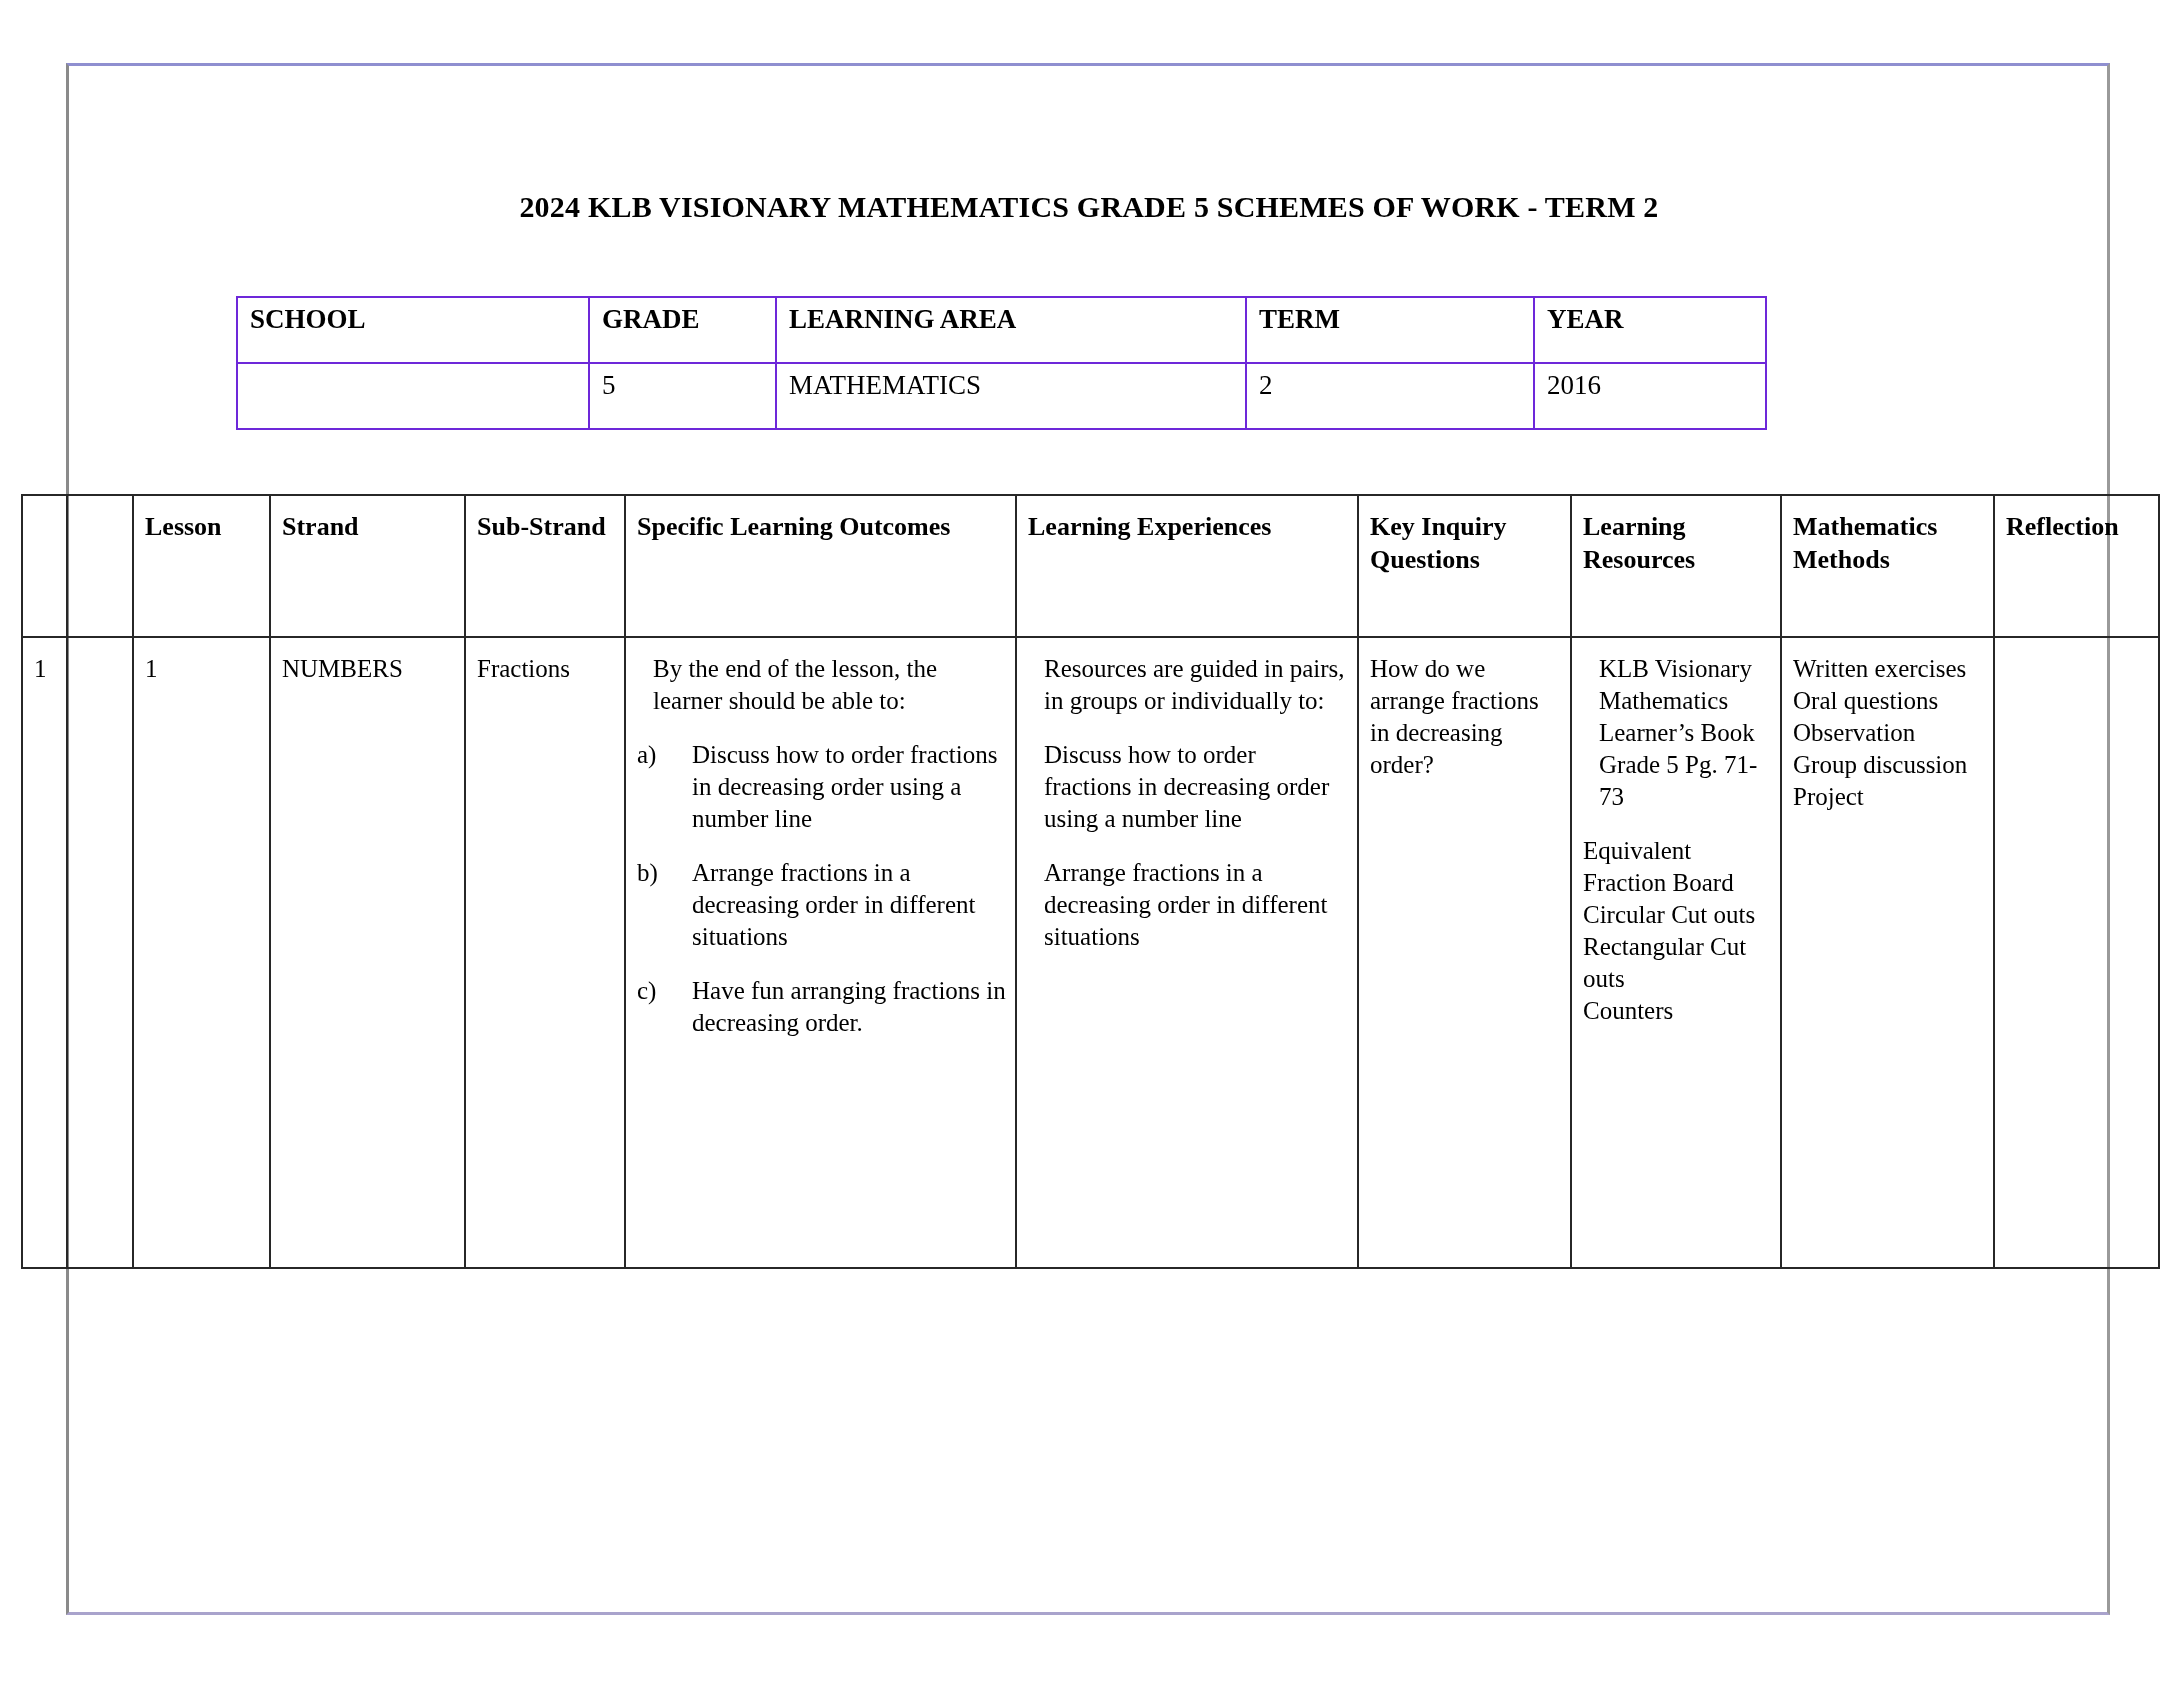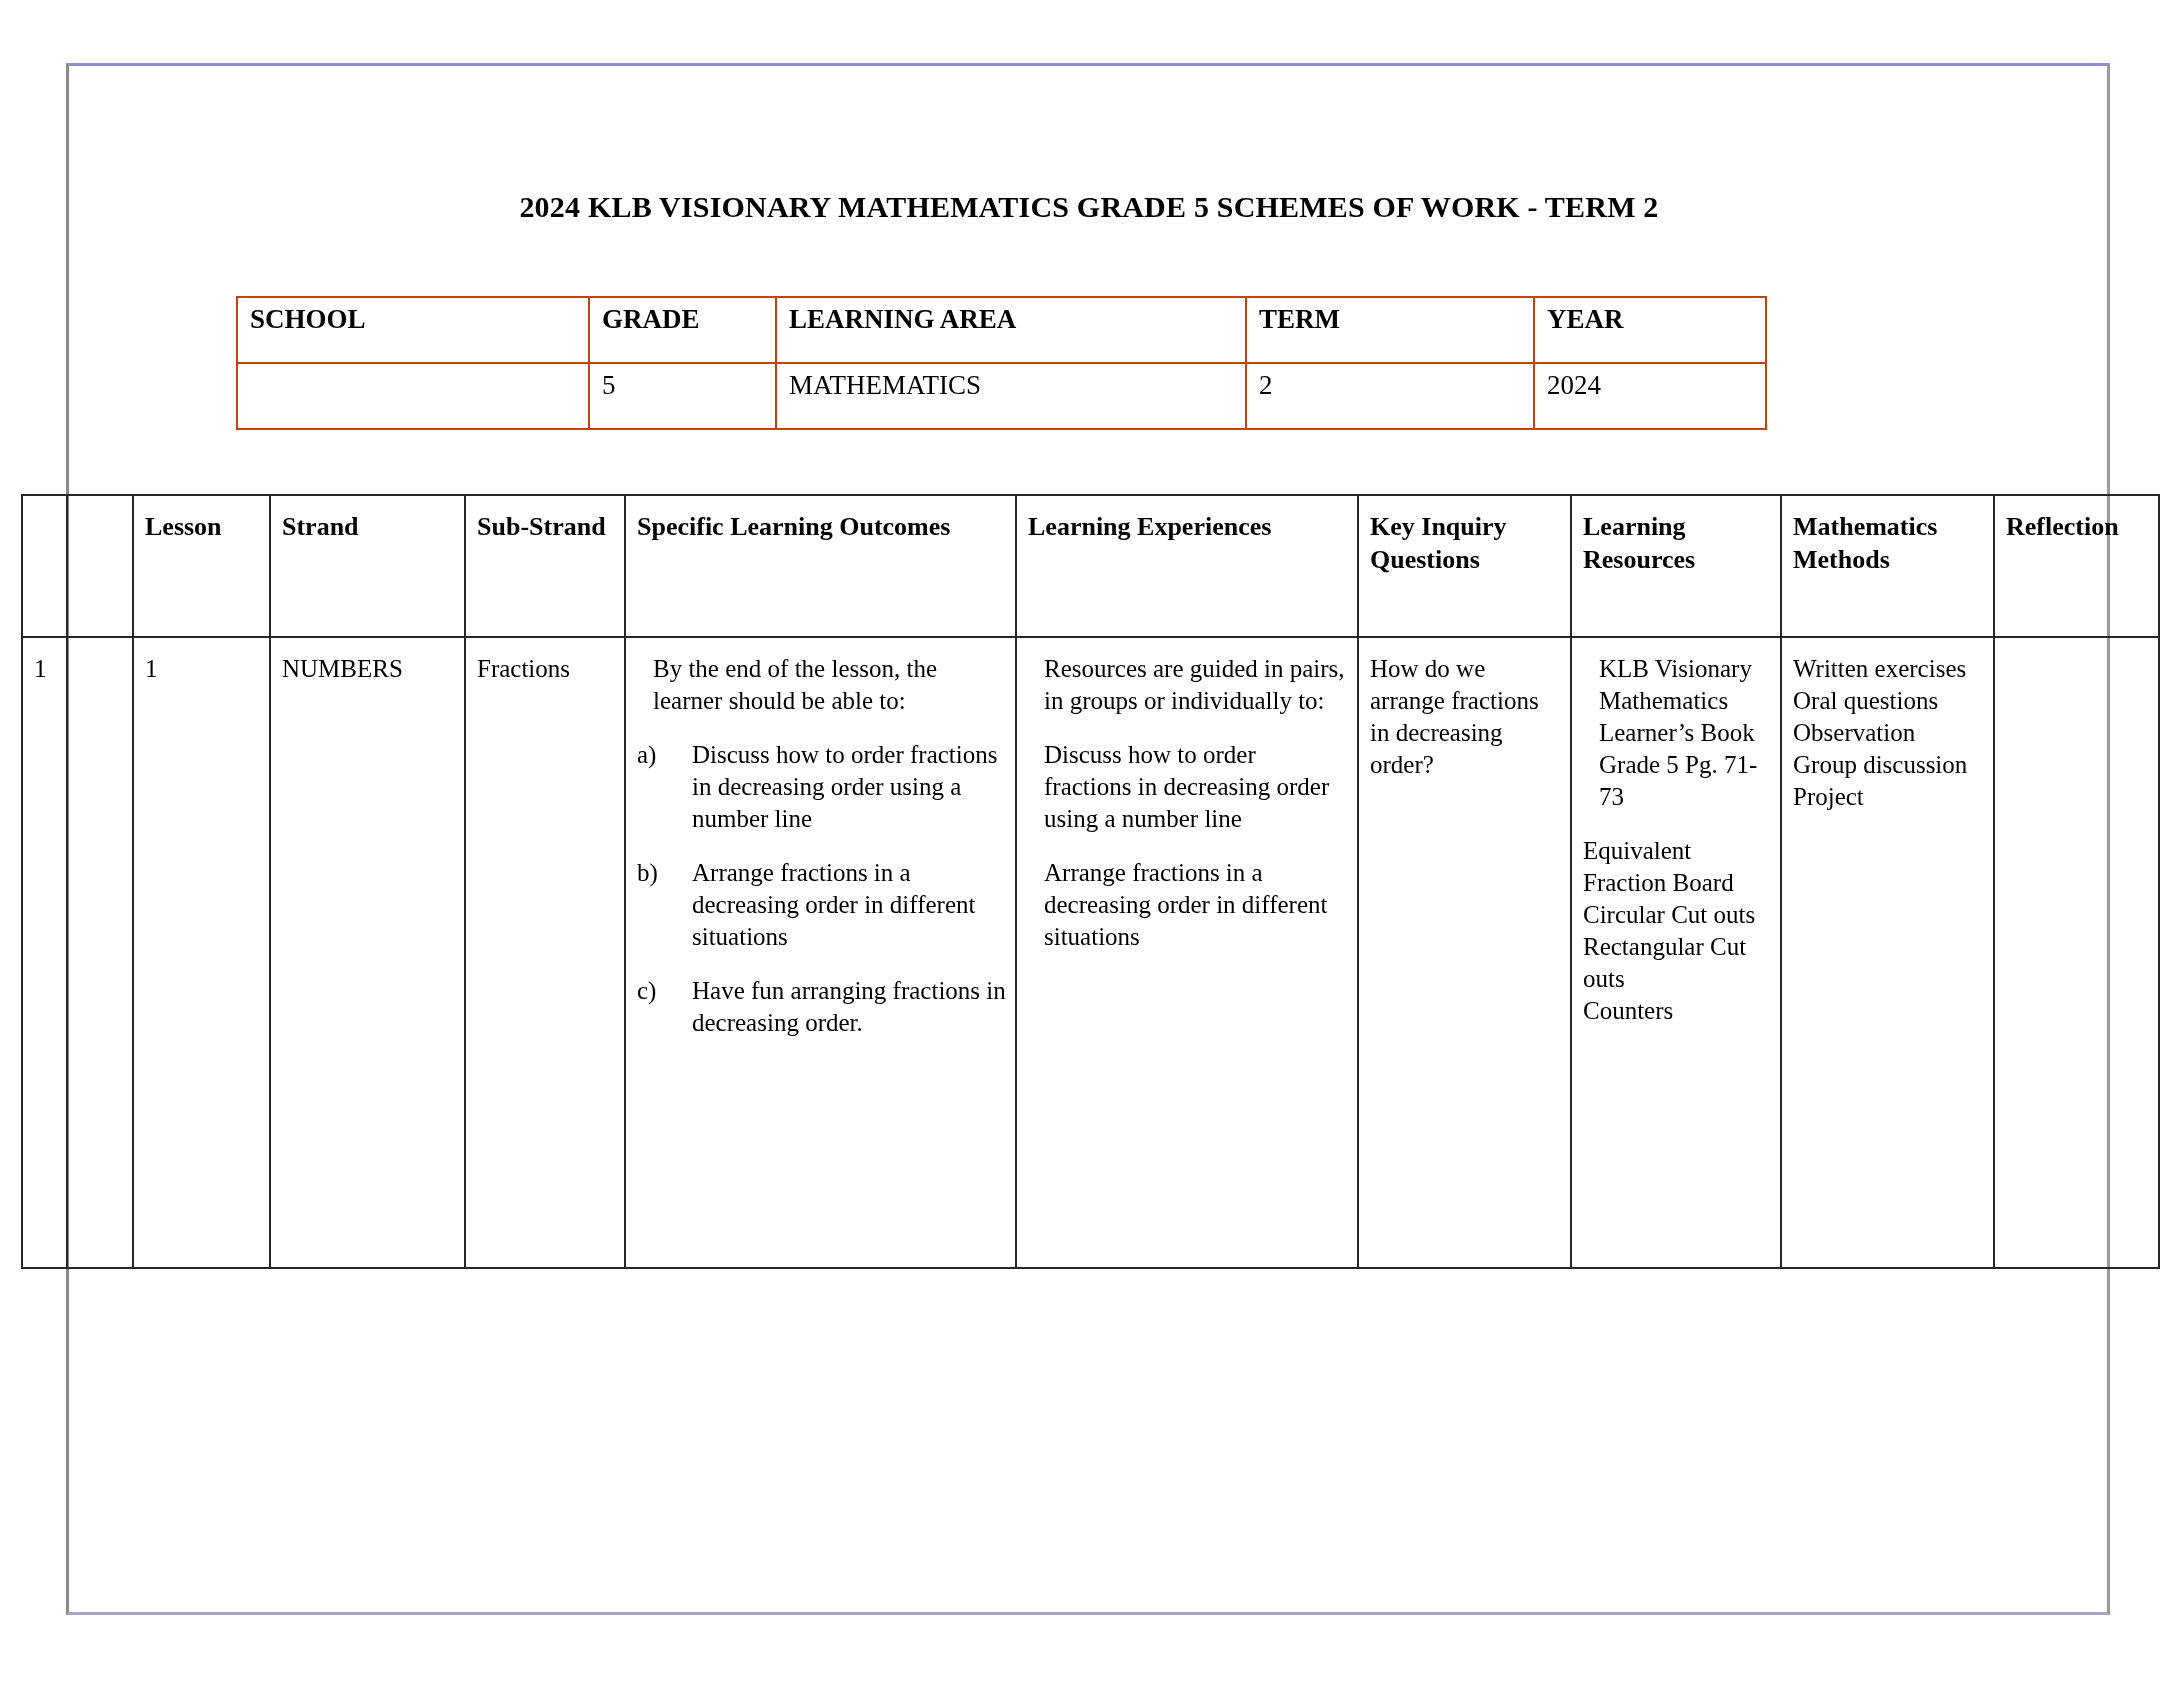--- a/index.html
+++ b/index.html
@@ -55,21 +55,21 @@
 
   
   .info-table {
     position: absolute;
     left: 236px;
     top: 296px;
     border-collapse: collapse;
     table-layout: fixed;
   }
   .info-table td {
-    border: 2px solid #c2410c;
+    border: 2px solid #6d28d9;
     padding: 6px 10px 8px 12px;
     font-size: 27px;
     vertical-align: top;
     height: 50px;
     line-height: 1.15;
   }
   .info-table .info-head td {
     font-weight: bold;
   }
   .col-school  { width: 352px; }
@@ -167,21 +167,21 @@
         <td>GRADE</td>
         <td>LEARNING AREA</td>
         <td>TERM</td>
         <td>YEAR</td>
       </tr>
       <tr>
         <td></td>
         <td>5</td>
         <td>MATHEMATICS</td>
         <td>2</td>
-        <td>2024</td>
+        <td>2016</td>
       </tr>
     </tbody>
   </table>
 
   <table class="schemes-table">
     <colgroup>
       <col class="c-idx">
         <col class="c-blank">
         <col class="c-lesson">
         <col class="c-strand">

